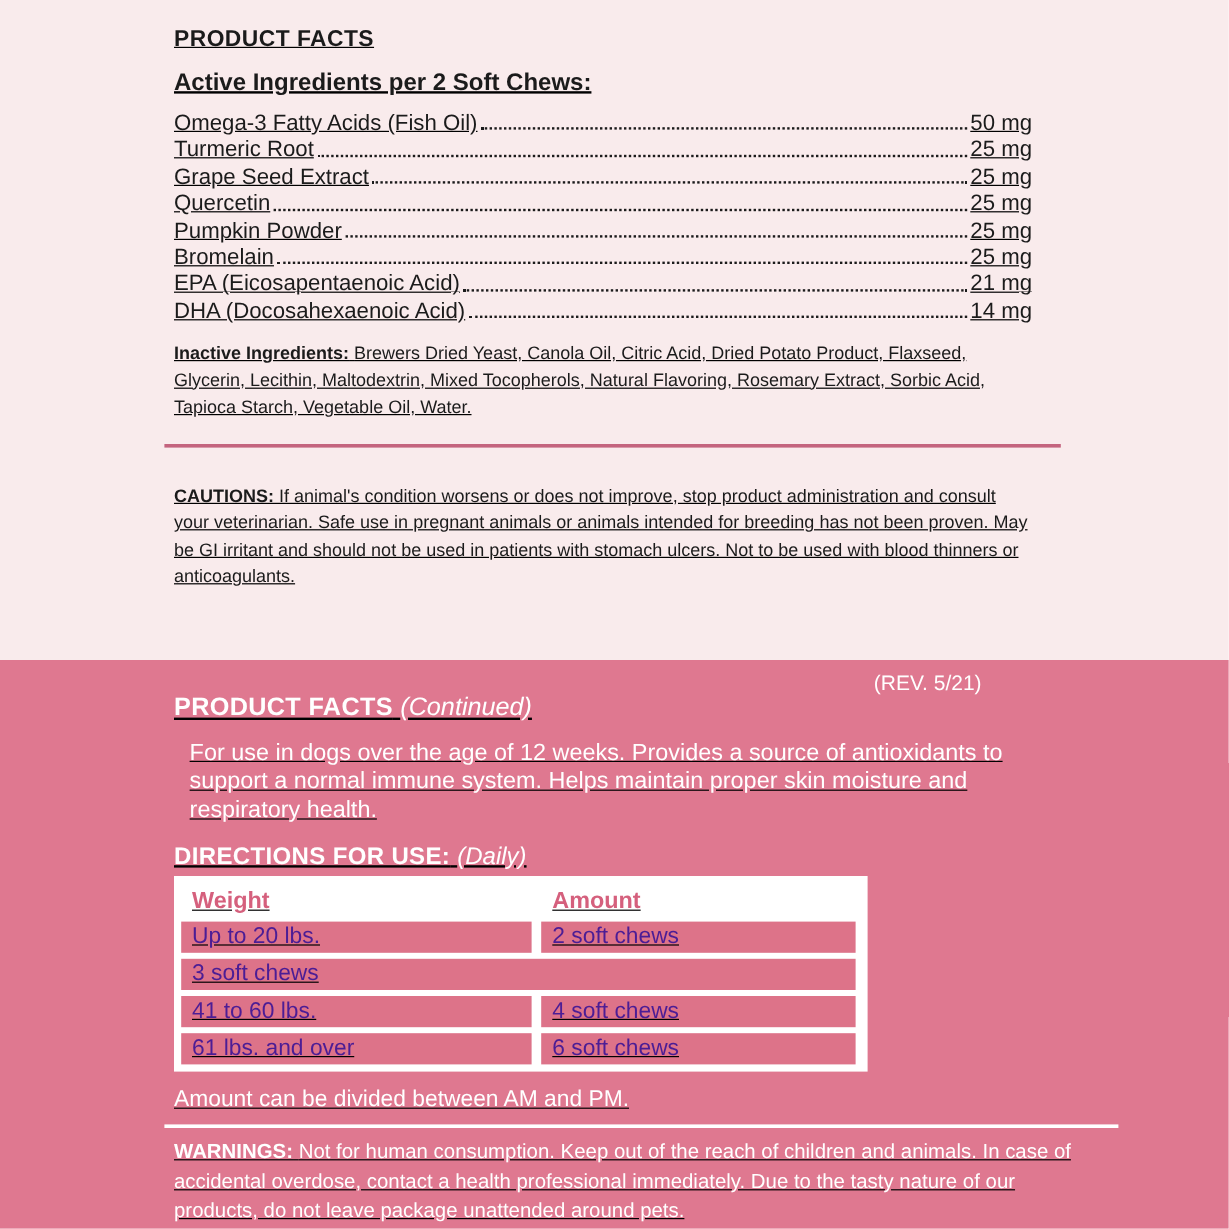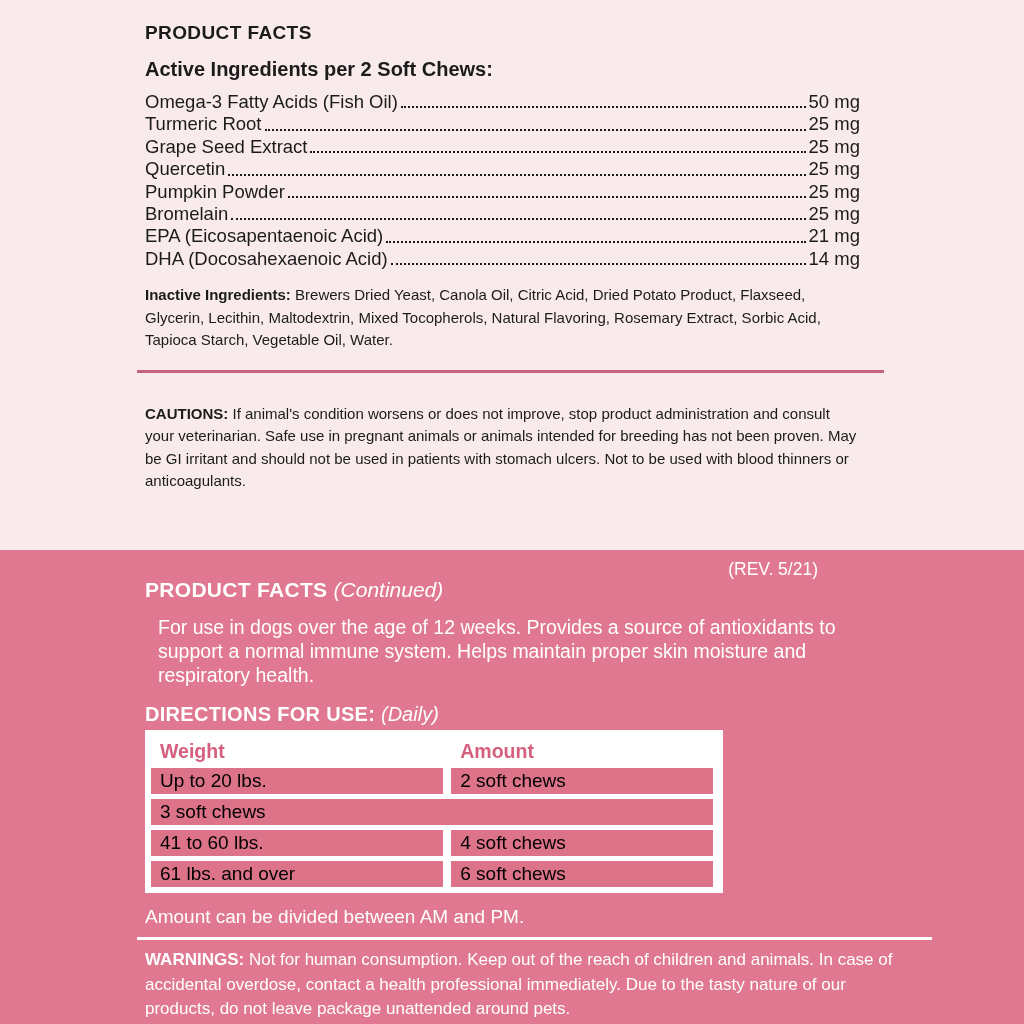--- a/index.html
+++ b/index.html
@@ -4,21 +4,21 @@
 <style>
   html, body {
     margin: 0;
     padding: 0;
     width: 1024px;
     height: 1024px;
     overflow: hidden;
     font-family: "Liberation Sans", sans-serif;
     -webkit-font-smoothing: antialiased;
   }
-  .label-wrap { width: 1024px; height: 1024px; }
+  .label-wrap { width: 1024px; height: 1024px; text-decoration: underline; }
 
   
   .section-top {
     box-sizing: border-box;
     height: 550px;
     background: #f9ebec;
     color: #1b1b1b;
     padding: 22px 164px 0 145px;
   }
   .pf-title {
@@ -124,21 +124,21 @@
     margin-right: 8px;
   }
   .cell-amount {
     box-sizing: border-box;
     flex: 1;
     padding-left: 9px;
   }
   .dosage-row .cell-weight,
   .dosage-row .cell-amount {
     background: #dd7389;
-    color: #000000;
+    color: #4c1d95;
     font-size: 19px;
     line-height: 26px;
     height: 26px;
     white-space: nowrap;
     overflow: hidden;
   }
   .amount-note {
     margin: 12px 0 0 0;
     font-size: 19px;
     line-height: 24px;

